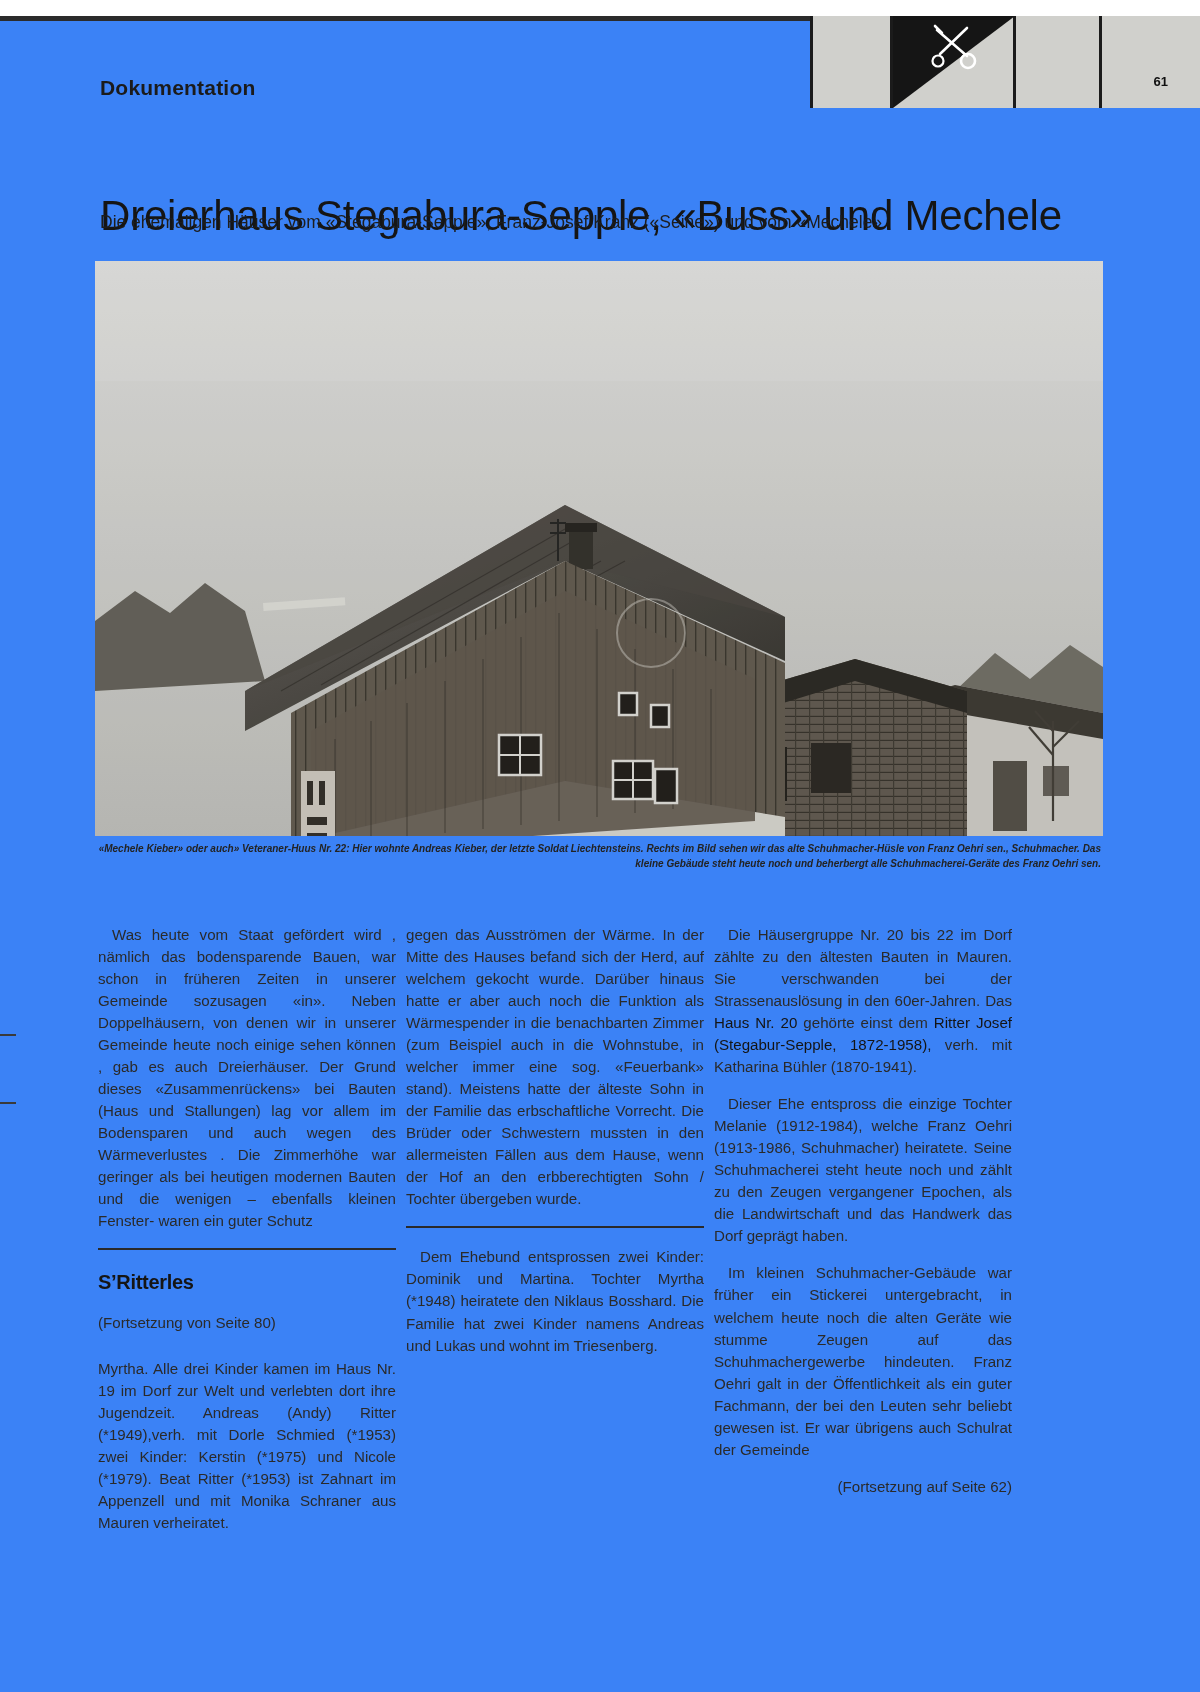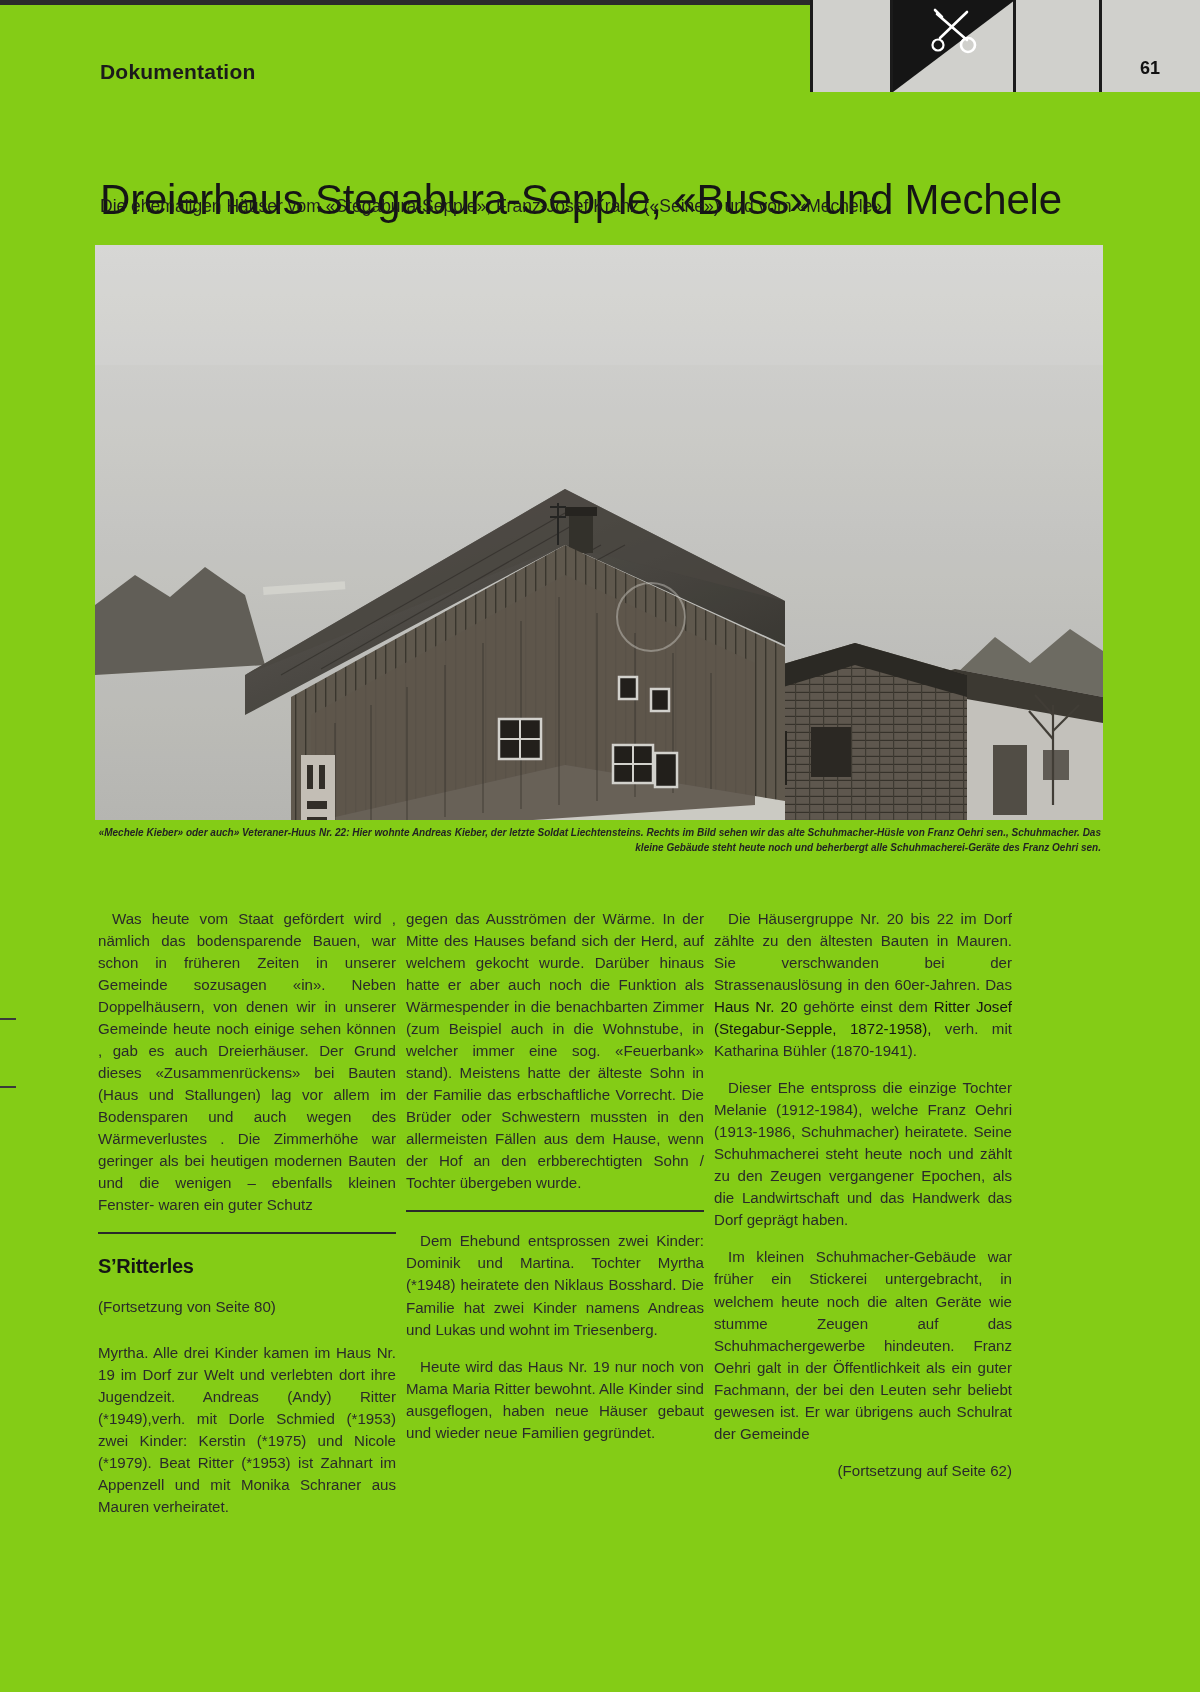--- a/index.html
+++ b/index.html
@@ -13,21 +13,22 @@
     position: relative;
     font-family: "Liberation Sans", sans-serif;
     color: #231f20;
     overflow: hidden;
   }
 
   
   .page {
     position: absolute;
     inset: 0;
-    background: #84cc16;
+    background: #3b82f6;
+    margin-top: 16px;
   }
 
   
   .header {
     position: absolute;
     left: 0; top: 0;
     width: 1200px;
     height: 100px;
   }
   .header-rule-top {
@@ -73,23 +74,23 @@
   }
   .hb-logo {
     position: absolute;
     left: 34px;
     top: 4px;
     width: 56px;
     height: 56px;
   }
   .page-number {
     position: absolute;
-    right: 40px;
+    right: 32px;
     top: 58px;
-    font-size: 18px;
+    font-size: 13px;
     font-weight: bold;
     color: #101010;
   }
 
   
   .doc-title {
     position: absolute;
     left: 100px;
     top: 148px;
     width: 1000px;
@@ -405,21 +406,20 @@
     <hr class="col-rule">
     <h2 class="sub-head">S’Ritterles</h2>
     <div class="sub-note">(Fortsetzung von Seite 80)</div>
     <p class="noindent">Myrtha. Alle drei Kinder kamen im Haus Nr. 19 im Dorf zur Welt und verlebten dort ihre Jugendzeit. Andreas (Andy) Ritter (*1949),verh. mit Dorle Schmied (*1953) zwei Kinder: Kerstin (*1975) und Nicole (*1979). Beat Ritter (*1953) ist Zahnart im Appenzell und mit Monika Schraner aus Mauren verheiratet.</p>
   </div>
 
   <div class="col col-2">
     <p class="noindent">gegen das Ausströmen der Wärme. In der Mitte des Hauses befand sich der Herd, auf welchem gekocht wurde. Darüber hinaus hatte er aber auch noch die Funktion als Wärmespender in die benachbarten Zimmer (zum Beispiel auch in die Wohnstube, in welcher immer eine sog. «Feuerbank» stand). Meistens hatte der älteste Sohn in der Familie das erbschaftliche Vorrecht. Die Brüder oder Schwestern mussten in den allermeisten Fällen aus dem Hause, wenn der Hof an den erbberechtigten Sohn / Tochter übergeben wurde.</p>
     <hr class="col-rule">
     <p>Dem Ehebund entsprossen zwei Kinder: Dominik und Martina. Tochter Myrtha (*1948) heiratete den Niklaus Bosshard. Die Familie hat zwei Kinder namens Andreas und Lukas und wohnt im Triesenberg.</p>
-    <p>Heute wird das Haus Nr. 19 nur noch von Mama Maria Ritter bewohnt. Alle Kinder sind ausgeflogen, haben neue Häuser gebaut und wieder neue Familien gegründet.</p>
   </div>
 
   <div class="col col-3">
     <p><span>Die Häusergruppe Nr. 20 bis 22 im Dorf zählte zu den ältesten Bauten in Mauren. Sie verschwanden bei der Strassenauslösung in den 60er-Jahren. Das </span><b>Haus Nr. 20</b><span> gehörte einst dem </span><b>Ritter Josef (Stegabur-Sepple, 1872-1958),</b><span> verh. mit Katharina Bühler (1870-1941).</span></p>
     <p>Dieser Ehe entspross die einzige Tochter Melanie (1912-1984), welche Franz Oehri (1913-1986, Schuhmacher) heiratete. Seine Schuhmacherei steht heute noch und zählt zu den Zeugen vergangener Epochen, als die Landwirtschaft und das Handwerk das Dorf geprägt haben.</p>
     <p>Im kleinen Schuhmacher-Gebäude war früher ein Stickerei untergebracht, in welchem heute noch die alten Geräte wie stumme Zeugen auf das Schuhmachergewerbe hindeuten. Franz Oehri galt in der Öffentlichkeit als ein guter Fachmann, der bei den Leuten sehr beliebt gewesen ist. Er war übrigens auch Schulrat der Gemeinde</p>
     <p class="cont-note">(Fortsetzung auf Seite 62)</p>
   </div>
 
 </div>

